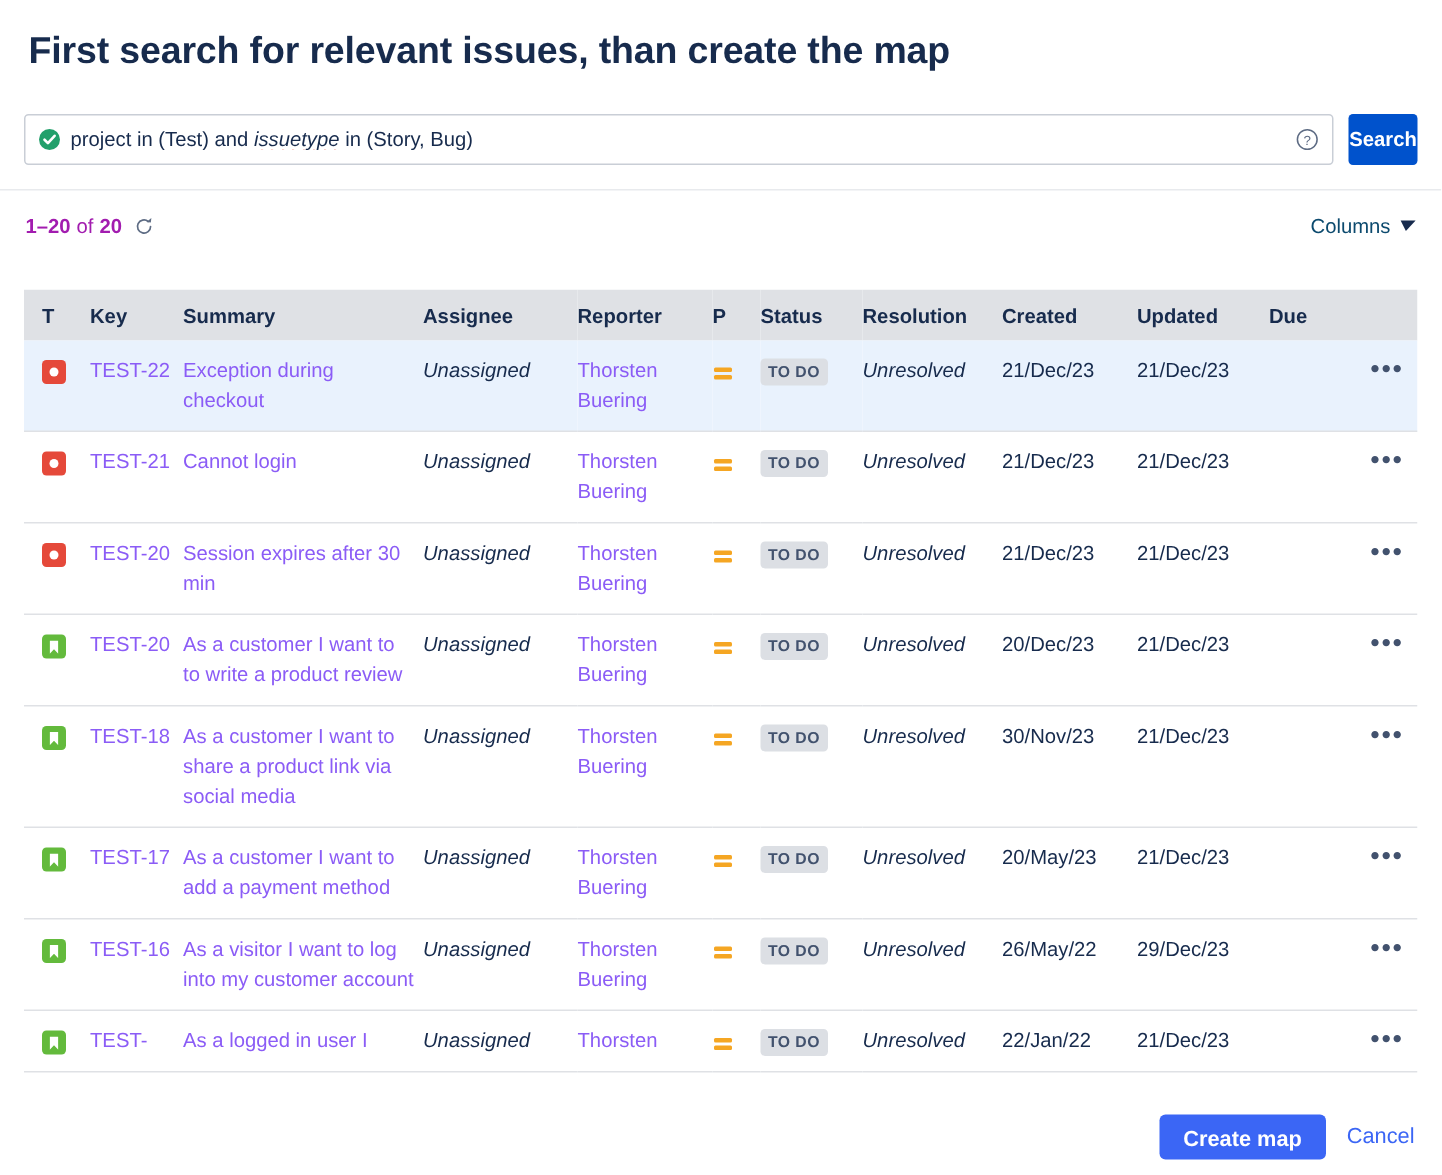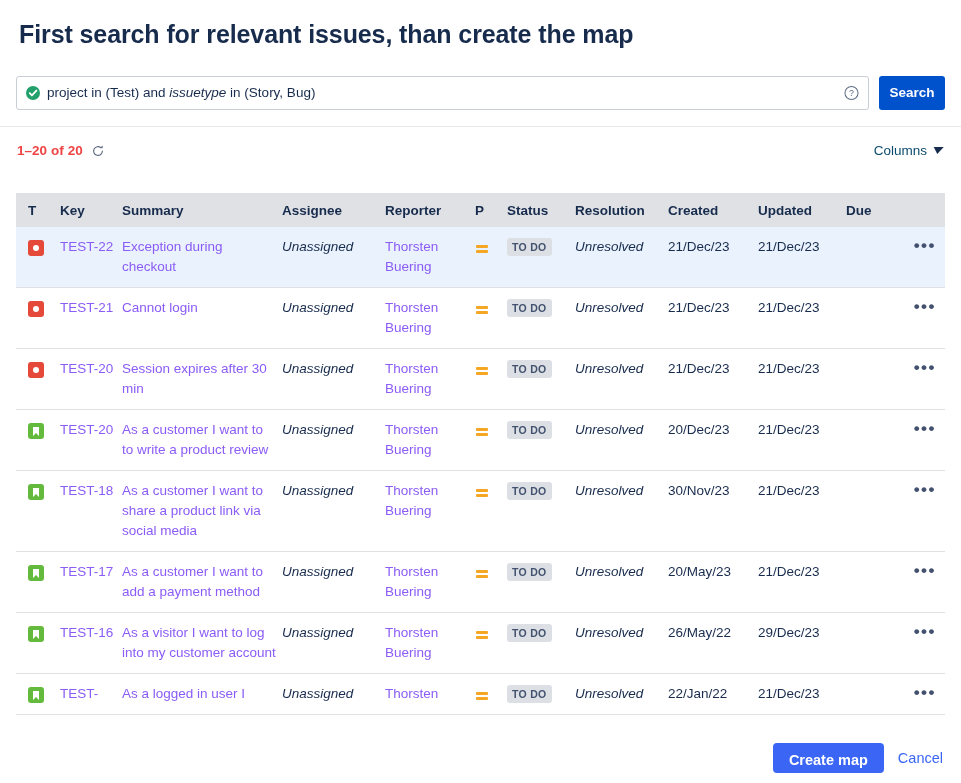--- a/index.html
+++ b/index.html
@@ -81,21 +81,21 @@
     position: absolute;
     right: 9px;
     top: 50%;
     transform: translateY(-50%);
     width: 15px;
     height: 15px;
   }
   .search-button {
     flex: 0 0 auto;
     margin-left: 10px;
-    width: 66px;
+    width: 46px;
     height: 34px;
     background: #0052cc;
     color: #ffffff;
     border: none;
     border-radius: 3px;
     font-size: 13.5px;
     font-weight: 600;
     font-family: "Liberation Sans", sans-serif;
     cursor: pointer;
     line-height: 34px;
@@ -112,27 +112,27 @@
     height: 1px;
     background: #e8eaed;
   }
 
   
   .results-meta {
     position: absolute;
     left: 17px;
     top: 143px;
     font-size: 13.5px;
-    color: #ef4444;
+    color: #a21caf;
     display: flex;
     align-items: center;
     white-space: nowrap;
   }
   .results-meta .rng { font-weight: 700; }
-  .results-meta .of { font-weight: 700; margin: 0 4px; }
+  .results-meta .of { font-weight: 400; margin: 0 4px; }
   .results-meta .tot { font-weight: 700; }
   .refresh-icon {
     margin-left: 8px;
     width: 14px;
     height: 14px;
     display: inline-block;
     vertical-align: middle;
   }
 
   .columns-btn {

